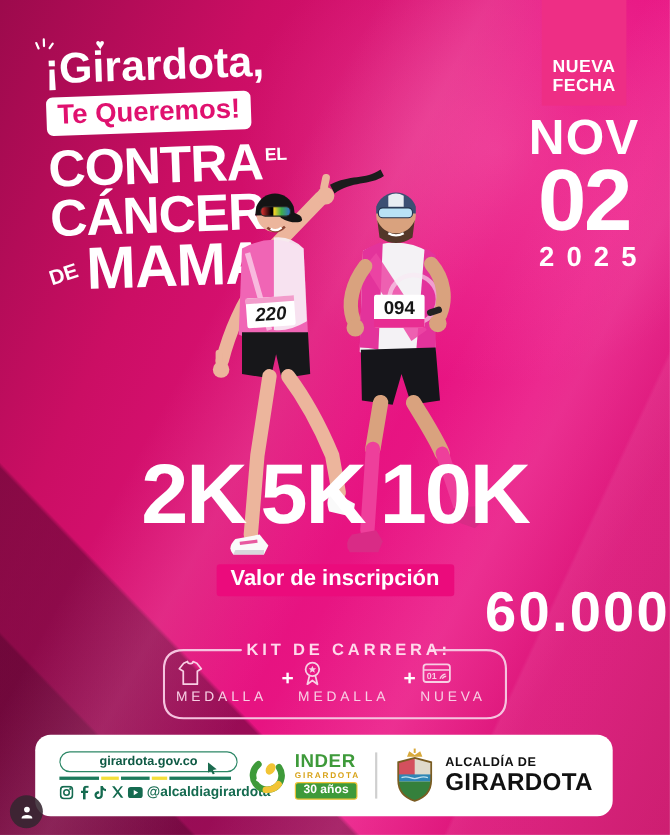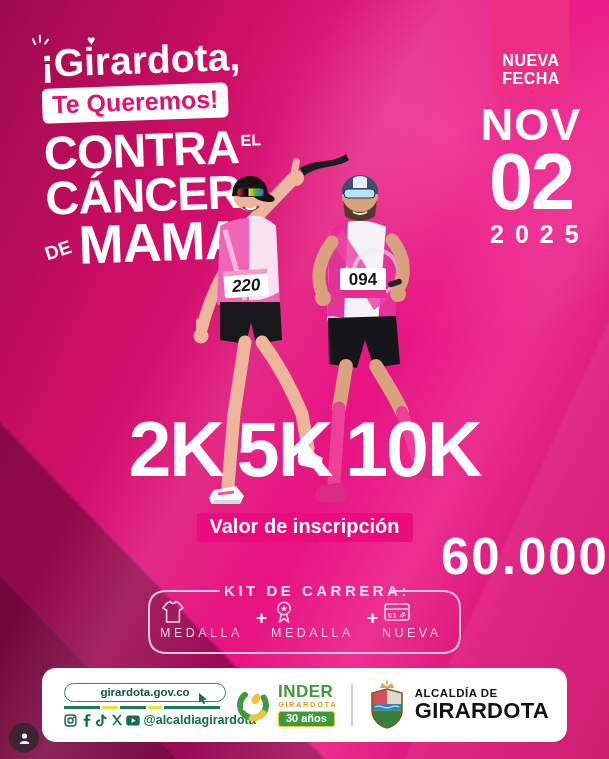--- a/index.html
+++ b/index.html
@@ -49,21 +49,21 @@
   .kit{position:absolute;left:148px;top:583px;width:338px;z-index:3;}
   .kit-title{position:relative;z-index:2;text-align:center;font-size:15px;font-weight:800;
     letter-spacing:3.5px;color:#ffd9eb;line-height:1;}
   .kit-box{position:relative;margin-top:-8px;height:64px;}
   .kit-border{position:absolute;inset:0;}
   .kit-items{position:absolute;left:12px;right:12px;top:9px;display:flex;align-items:flex-start;justify-content:space-between;}
   .kit-item{display:flex;flex-direction:column;align-items:flex-start;width:92px;}
   .kit-item .lbl{margin-top:1px;font-size:12.5px;letter-spacing:3.5px;color:#f8cfe4;font-weight:400;}
   .kit-plus{color:#fff;font-size:19px;font-weight:700;margin-top:8px;}
   
-  .footer{position:absolute;left:42px;top:668px;width:525px;height:74px;background:#fff;border-radius:14px;
+  .footer{position:absolute;left:32px;top:668px;width:525px;height:74px;background:#fff;border-radius:14px;
     z-index:4;display:flex;align-items:center;box-sizing:border-box;padding:0 16px 0 22px;}
   .f-left{width:162px;flex:0 0 auto;}
   .pill{position:relative;height:17px;border:1.5px solid #2c8766;border-radius:10px;display:flex;
     align-items:center;justify-content:center;font-size:11.5px;font-weight:700;color:#0e5a44;}
   .cursor-icon{position:absolute;right:16px;top:9px;}
   .tricolor{display:flex;height:3.5px;margin:4px 0 4px;gap:2px;}
   .tricolor i{display:block;height:100%;}
   .tc-g{background:#1c7a5c;}.tc-y{background:#f4df3a;}
   .social-row{display:flex;align-items:center;gap:3.5px;color:#156b50;font-weight:800;font-size:12.5px;white-space:nowrap;}
   .social-row svg{flex:0 0 auto;}

